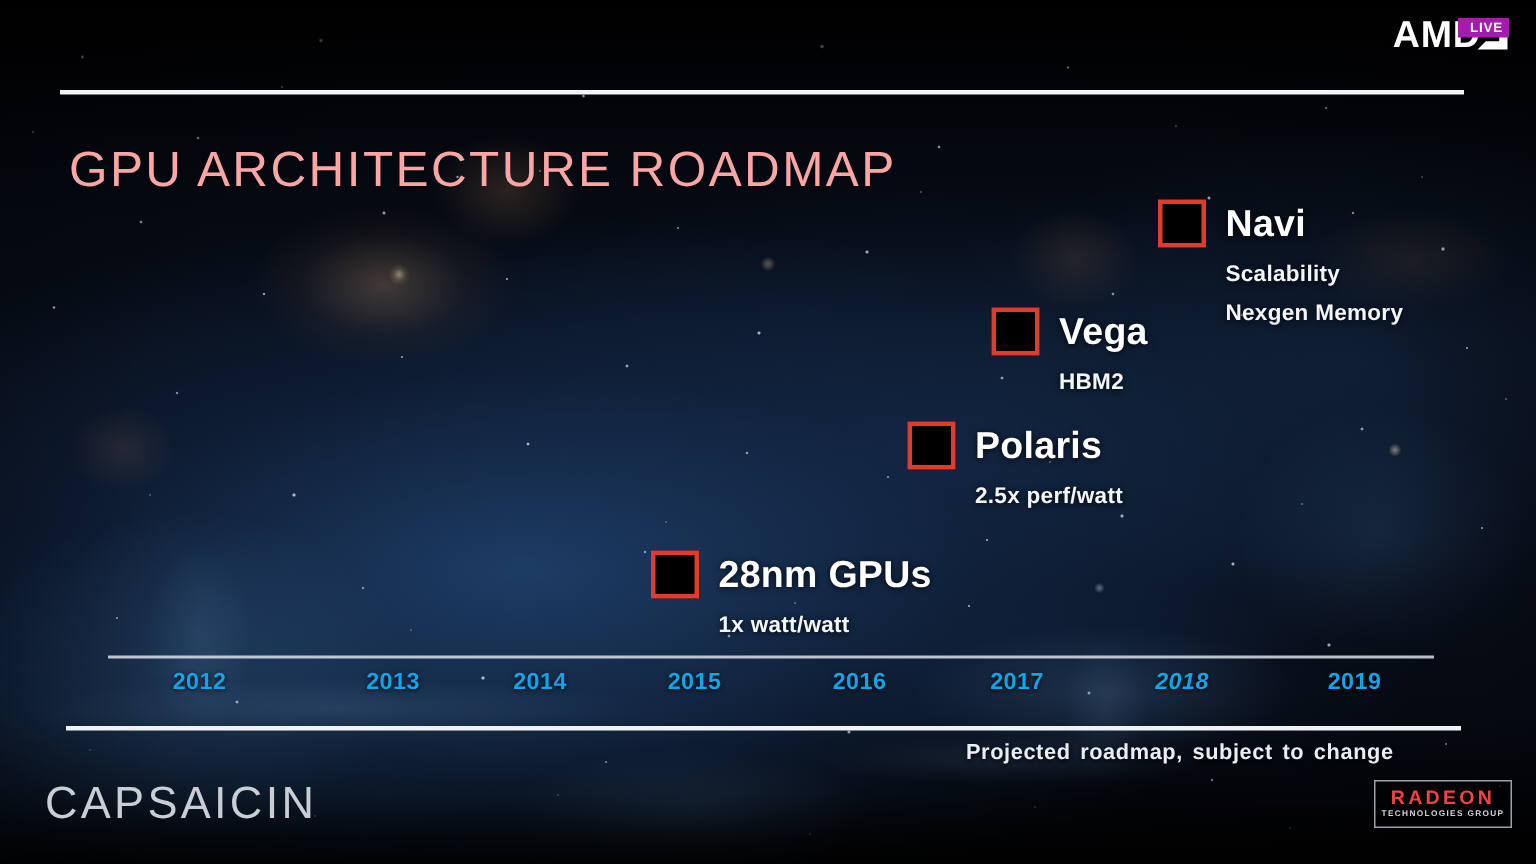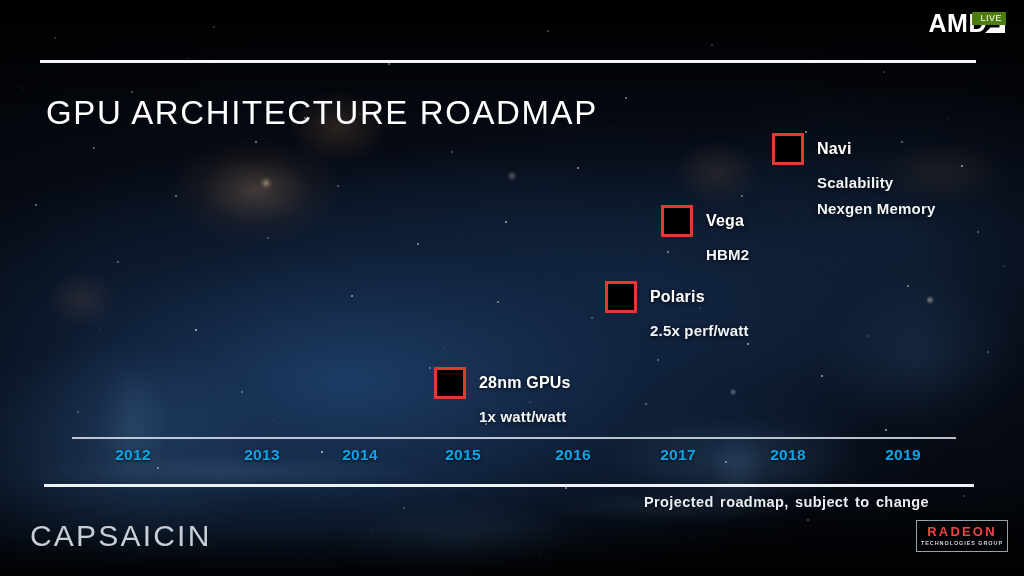--- a/index.html
+++ b/index.html
@@ -169,24 +169,24 @@
   }
   #amd-arrow {
     position: relative;
     width: 22px; height: 22px;
     margin-left: -3px;
   }
   #amd-arrow svg { display: block; }
   #amd-live-badge {
     position: absolute;
     right: 0; top: 4px;
-    background: #4d7c0f;
+    background: #a21caf;
     color: #ffffff;
     font-size: 9px;
-    font-weight: normal;
+    font-weight: bold;
     letter-spacing: 0.5px;
     padding: 2px 4px 2px 8px;
     line-height: 1;
   }
 
   
   .rule-top {
     position: absolute;
     left: 40px; top: 60px;
     width: 936px; height: 3px;
@@ -199,21 +199,21 @@
     background: #eef1f5;
   }
 
   
   #page-title {
     position: absolute;
     left: 46px; top: 94px;
     font-size: 33px;
     font-weight: 300;
     letter-spacing: 1.6px;
-    color: #ffffff;
+    color: #fca5a5;
     white-space: nowrap;
   }
 
   
   #y-axis-label {
     position: absolute;
     left: 22px; top: 186px;
     width: 40px;
     font-size: 28px;
     font-weight: bold;
@@ -253,21 +253,21 @@
   .node-row { display: flex; align-items: center; }
   .node-marker {
     width: 32px; height: 32px;
     border: 3px solid #e23a2e;
     background: #000000;
     box-sizing: border-box;
     flex: 0 0 auto;
   }
   .node-title {
     margin-left: 13px;
-    font-size: 16px;
+    font-size: 25px;
     font-weight: bold;
     color: #ffffff;
     letter-spacing: 0.2px;
     text-shadow: 0 1px 4px rgba(0,0,0,0.8);
     white-space: nowrap;
   }
   .node-sub {
     margin-left: 45px;
     font-size: 15px;
     font-weight: bold;
@@ -366,21 +366,21 @@
     <div id="y-axis-label">Perf/Watt</div>
 
     <div id="x-axis-line"></div>
     <div id="x-axis-ticks">
         <div class="tick-label" style="left: 61px;">2012</div>
         <div class="tick-label" style="left: 178px; margin-left: 12px;">2013</div>
         <div class="tick-label" style="left: 288px;">2014</div>
         <div class="tick-label" style="left: 391px;">2015</div>
         <div class="tick-label" style="left: 501px;">2016</div>
         <div class="tick-label" style="left: 606px;">2017</div>
-        <div class="tick-label" style="left: 716px;">2018</div>
+        <div class="tick-label" style="left: 716px; font-style: italic;">2018</div>
         <div class="tick-label" style="left: 831px; text-align: right;">2019</div>
       </div>
 
     <div id="nodes-root">
         <div class="node" style="left: 772px; top: 133px;">
           <div class="node-row">
             <div class="node-marker"></div>
             <div class="node-title">Navi</div>
           </div>
           <div class="node-sub first">Scalability</div>

